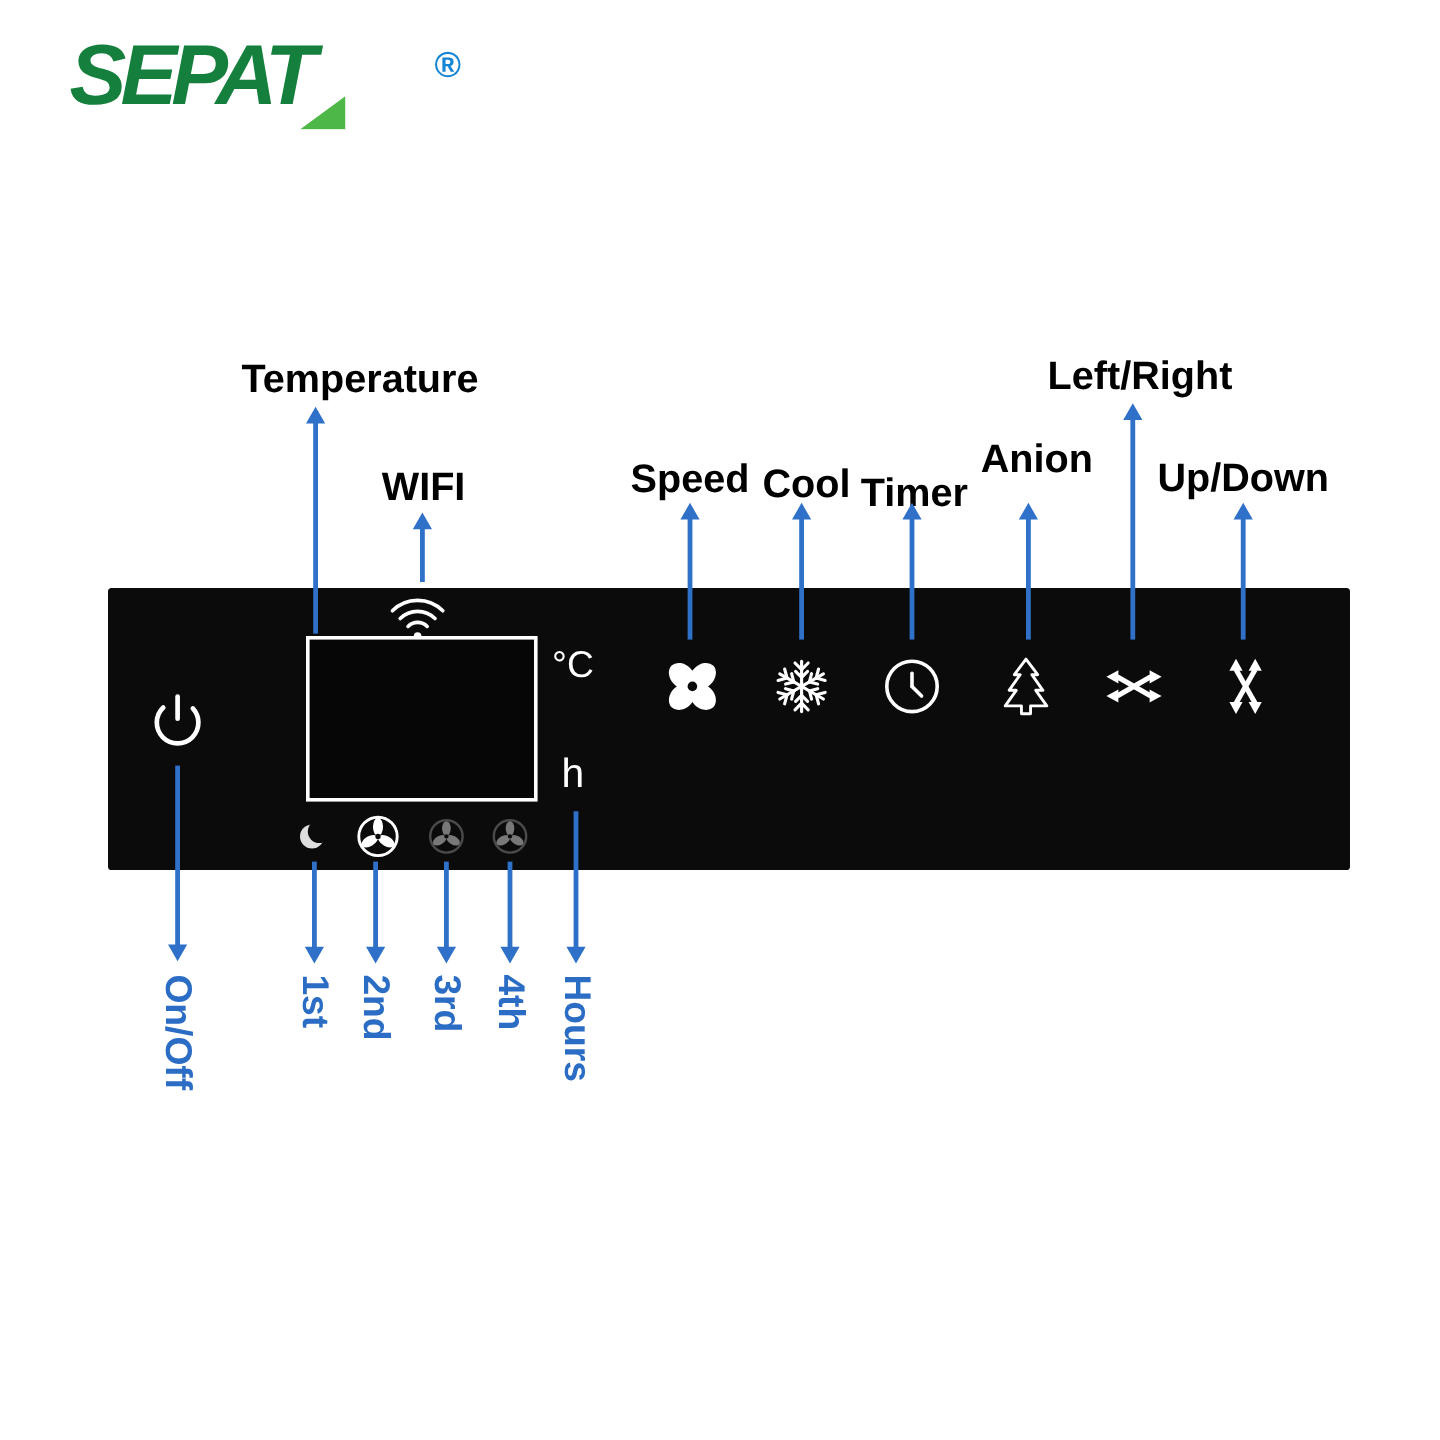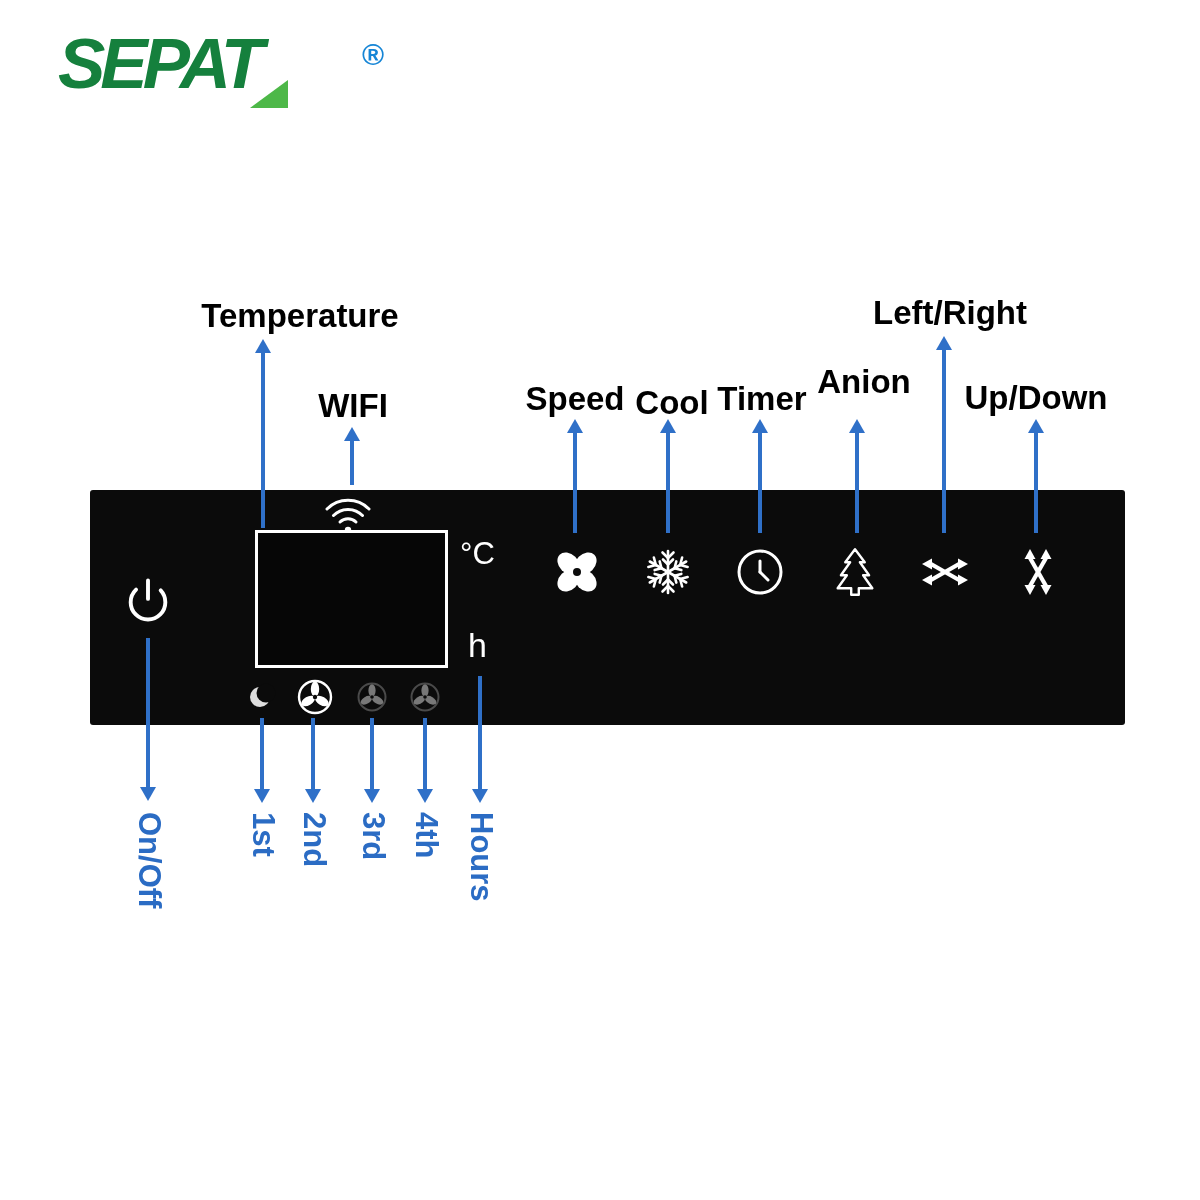--- a/index.html
+++ b/index.html
@@ -49,21 +49,21 @@
   <div class="logo">
     <span class="logo-accent"></span>
     <span class="logo-text">SEPAT</span>
     <span class="logo-reg">®</span>
   </div>
 
   <div class="callout" style="left:300px; top:296px;">Temperature</div>
   <div class="callout" style="left:353px; top:386px;">WIFI</div>
   <div class="callout" style="left:575px; top:379px;">Speed</div>
   <div class="callout" style="left:672px; top:383px;">Cool</div>
-  <div class="callout" style="left:762px; top:379px;">Timer</div>
+  <div class="callout" style="left:762px; top:391px;">Timer</div>
   <div class="callout" style="left:864px; top:362px;">Anion</div>
   <div class="callout" style="left:950px; top:293px;">Left/Right</div>
   <div class="callout" style="left:1036px; top:378px;text-align:right;">Up/Down</div>
 
   <div class="panel">
 
     <svg class="abs" style="left:32px; top:84px;" width="52" height="52" viewBox="0 0 48 48">
       <circle cx="24" cy="26" r="16" fill="none" stroke="#fff" stroke-width="3.6" stroke-linecap="round" stroke-dasharray="62.83 25.13 12.57"></circle>
       <line x1="24" y1="6" x2="24" y2="23" stroke="#fff" stroke-width="3.6" stroke-linecap="round"></line>
     </svg>

